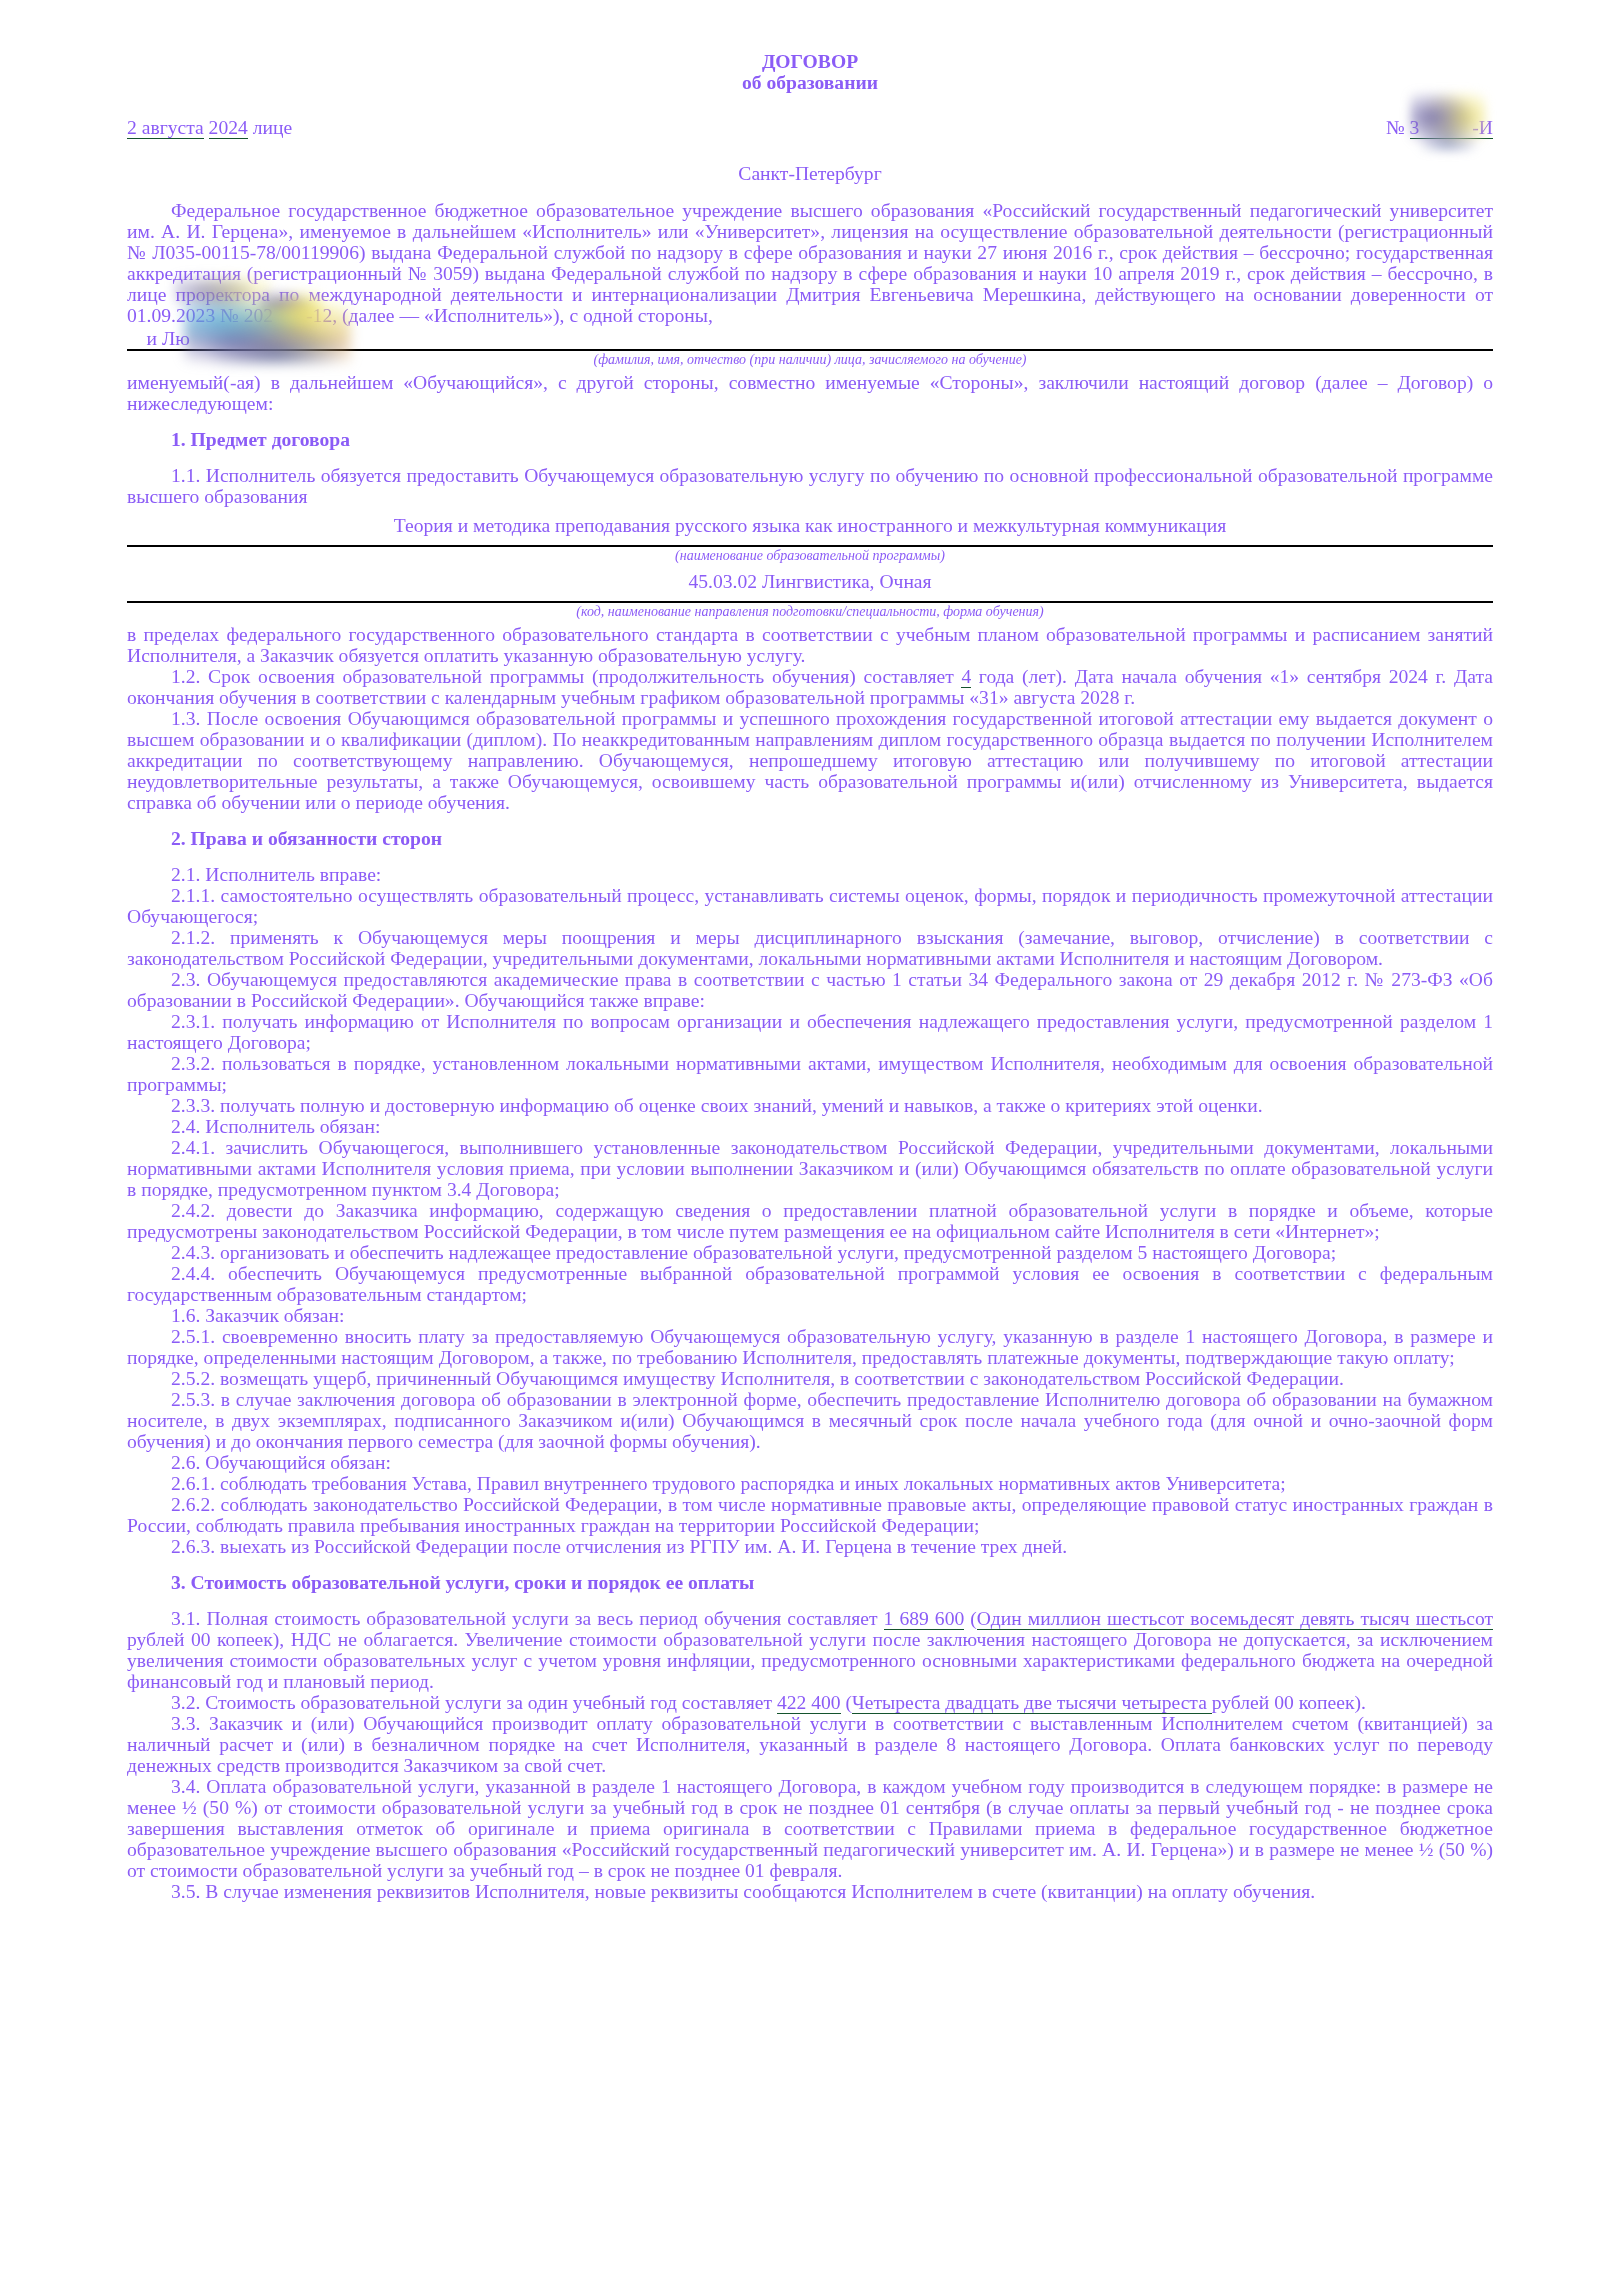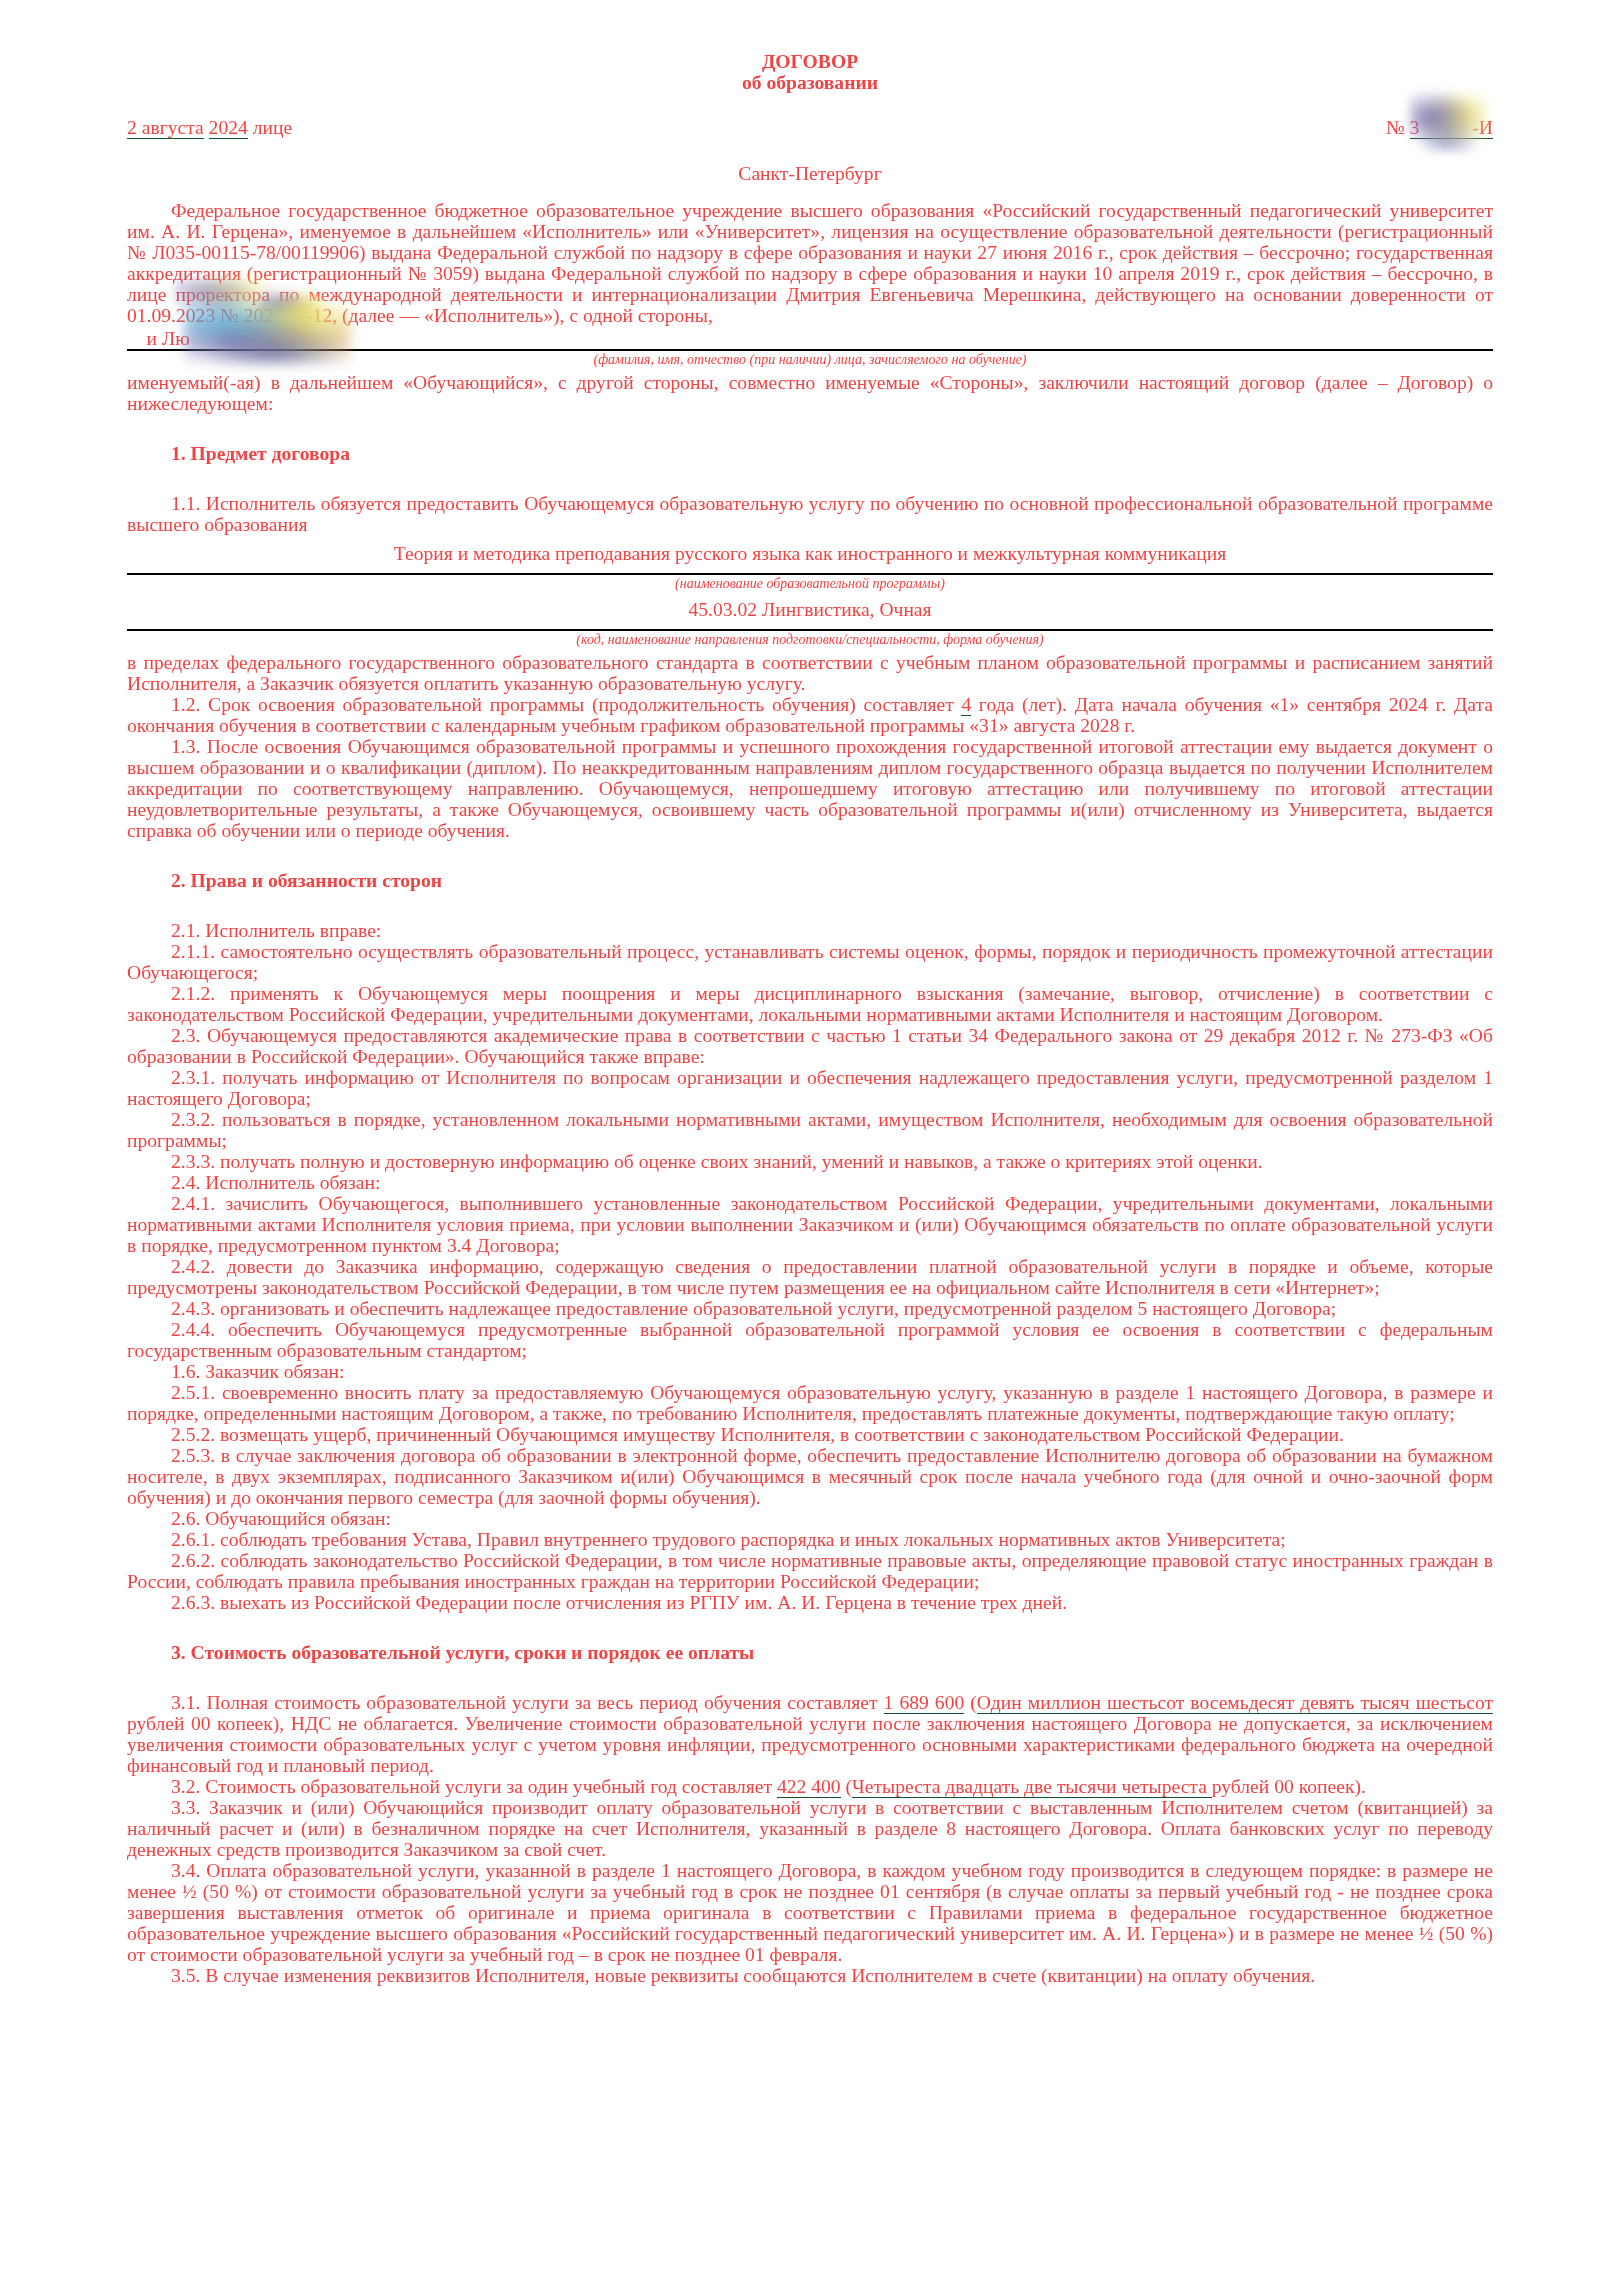--- a/index.html
+++ b/index.html
@@ -3,31 +3,31 @@
 <meta charset="utf-8">
 <style>
   html,body{margin:0;padding:0;background:#ffffff;}
   .page{
     position:relative;
     width:1620px;height:2292px;
     box-sizing:border-box;
     padding:51px 127px 0 127px;
     background:#ffffff;
     font-family:"Liberation Serif","DejaVu Serif",serif;
-    font-size:19.6px;line-height:21px;color:#ef4444;
+    font-size:19.6px;line-height:21px;color:#8b5cf6;
     overflow:hidden;
   }
   .title-block{margin-bottom:23.5px;}
   .title-line{text-align:center;font-weight:bold;}
   .date-row{display:flex;justify-content:space-between;align-items:flex-end;margin-bottom:25.5px;}
   .u{border-bottom:1px solid #14532d;}
   .city{text-align:center;margin-bottom:15.7px;}
   p{margin:0;text-align:justify;}
   p.ind{text-indent:44px;}
-  .heading{font-weight:bold;text-indent:44px;text-align:left;margin:29px 0;}
+  .heading{font-weight:bold;text-indent:44px;text-align:left;margin:15px 0;}
   .name-line{border-bottom:2px solid #000;padding-left:19.6px;margin-top:2px;white-space:nowrap;}
   .caption{text-align:center;font-size:14px;line-height:13.7px;margin:2px 0 5.9px;font-style:italic;}
   .field-block{border-bottom:2.9px double #000;text-align:center;margin-top:7.8px;padding-bottom:9px;}
   .redact{display:inline-block;height:1px;position:relative;vertical-align:baseline;}
   .redact::after{
     content:'';position:absolute;pointer-events:none;
     background:
       radial-gradient(ellipse at 28% 42%, rgba(118,112,172,0.85) 0%, rgba(118,112,172,0) 58%),
       radial-gradient(ellipse at 66% 42%, rgba(240,230,118,0.95) 0%, rgba(240,230,118,0) 60%),
       radial-gradient(ellipse at 50% 78%, rgba(96,116,168,0.55) 0%, rgba(96,116,168,0) 58%),

